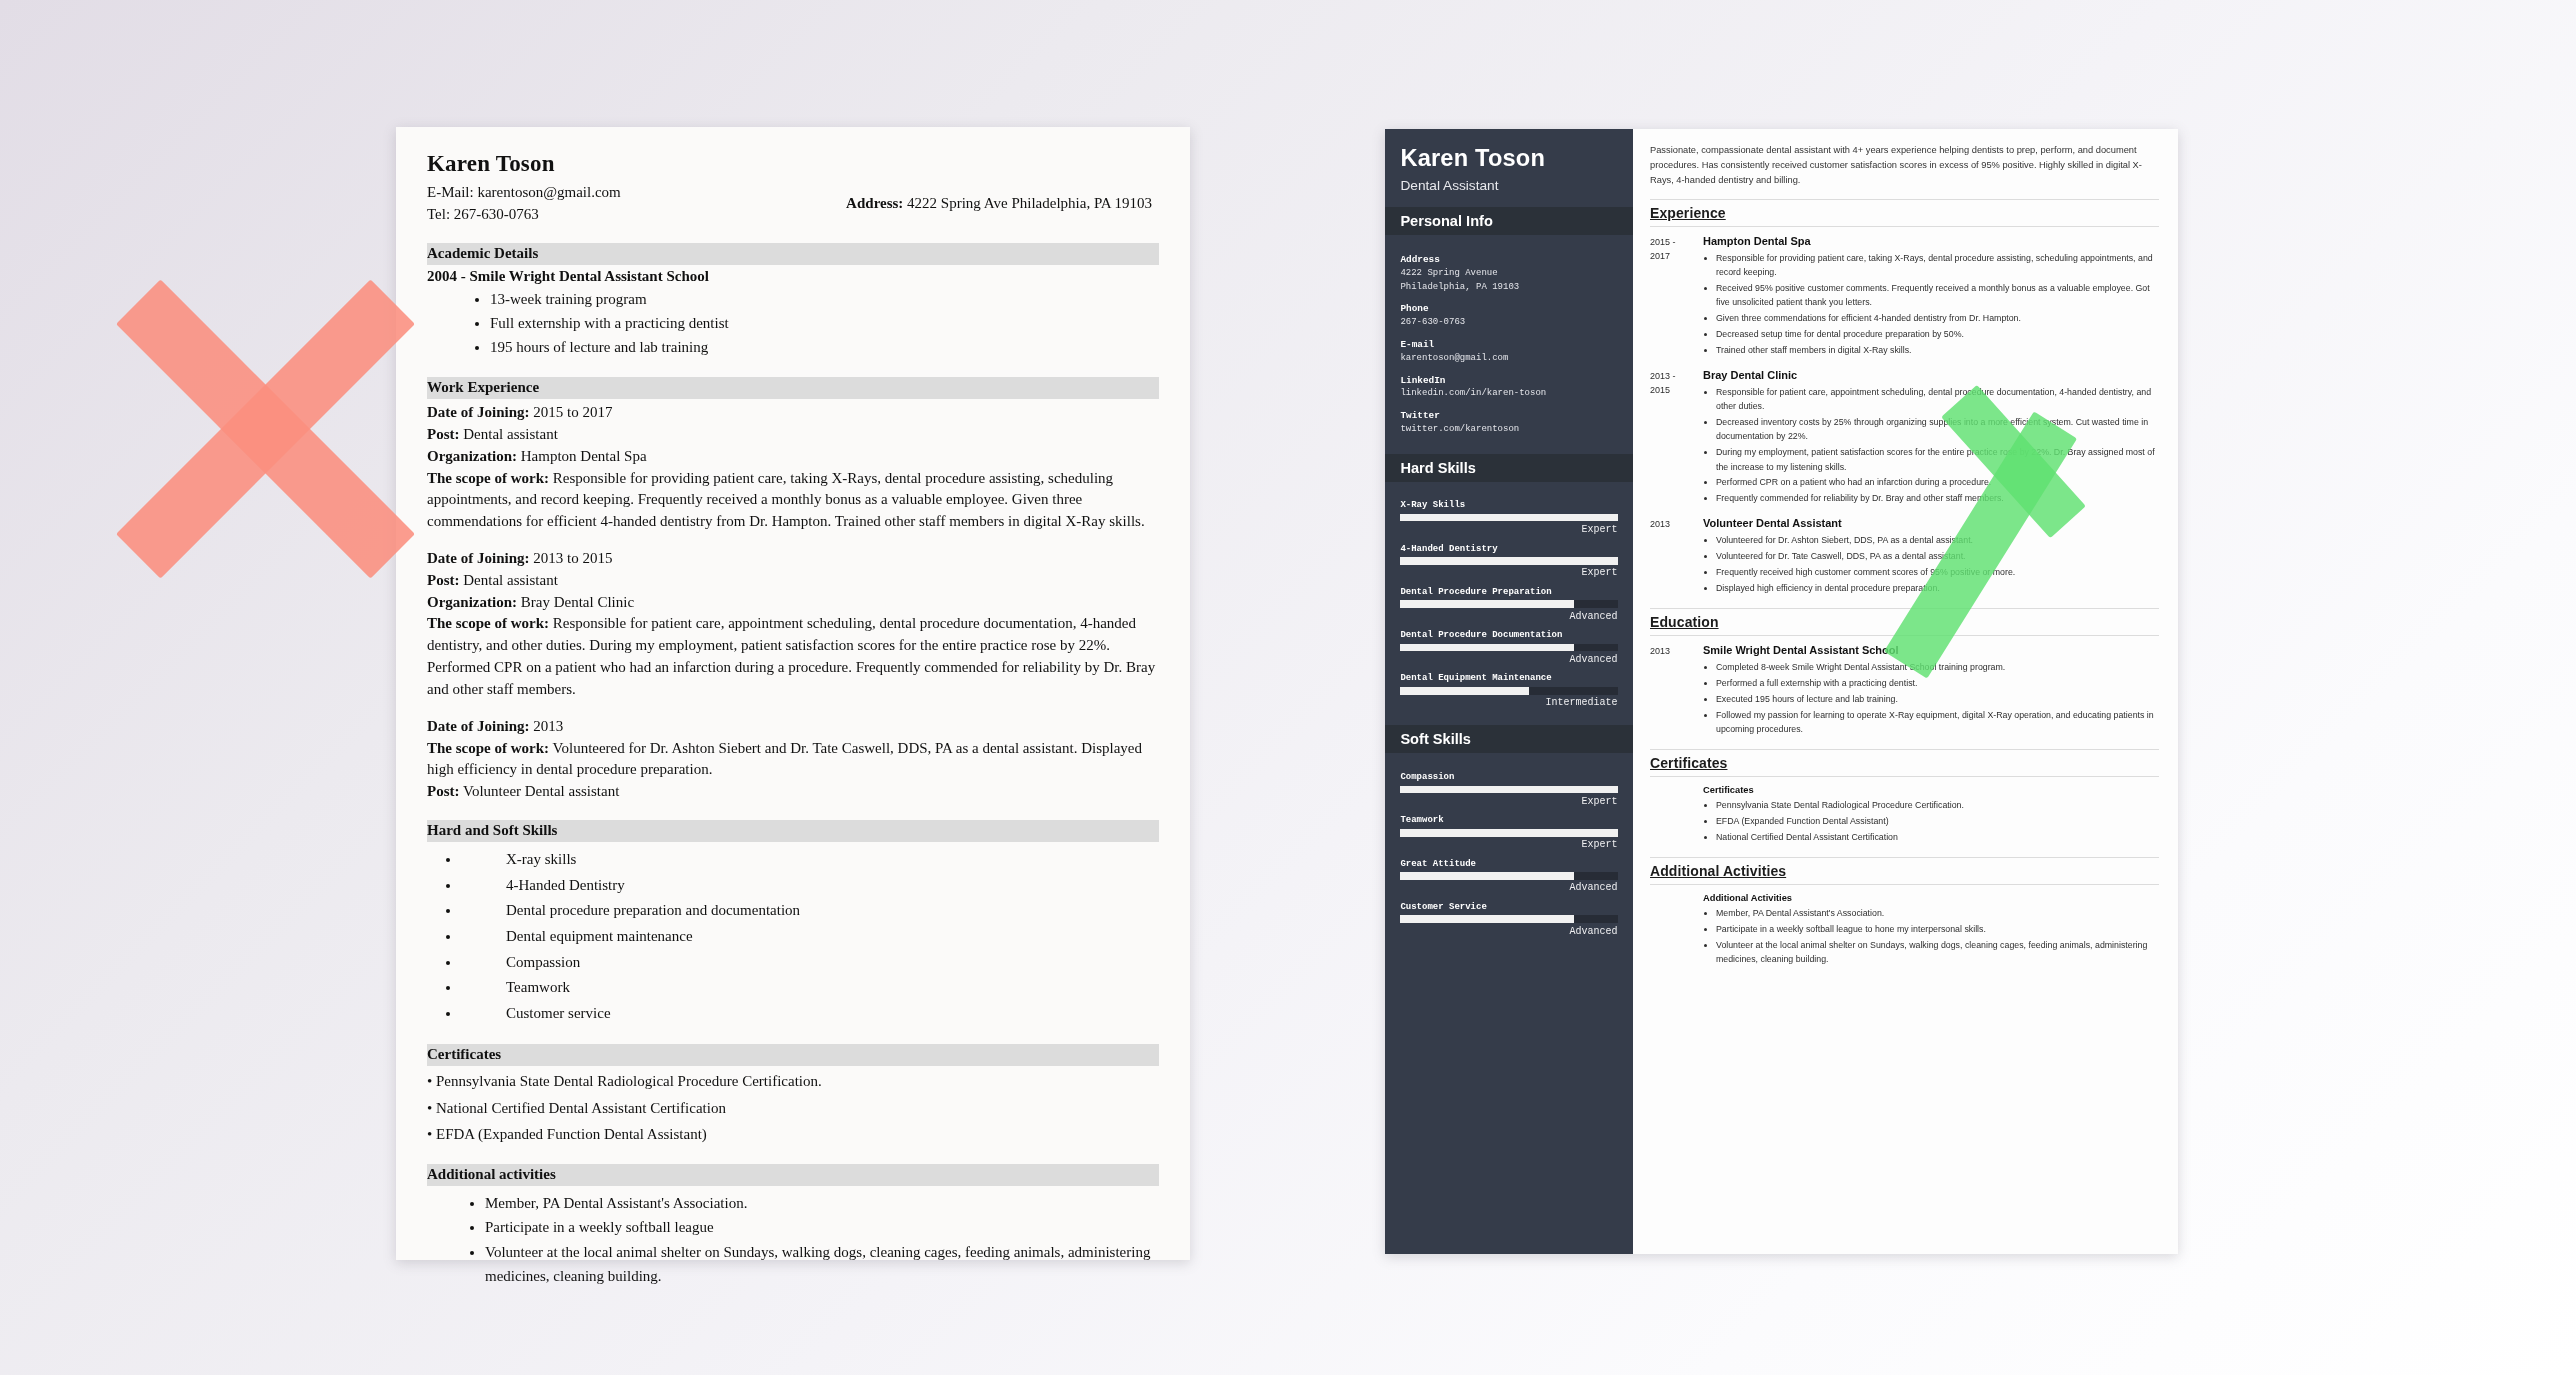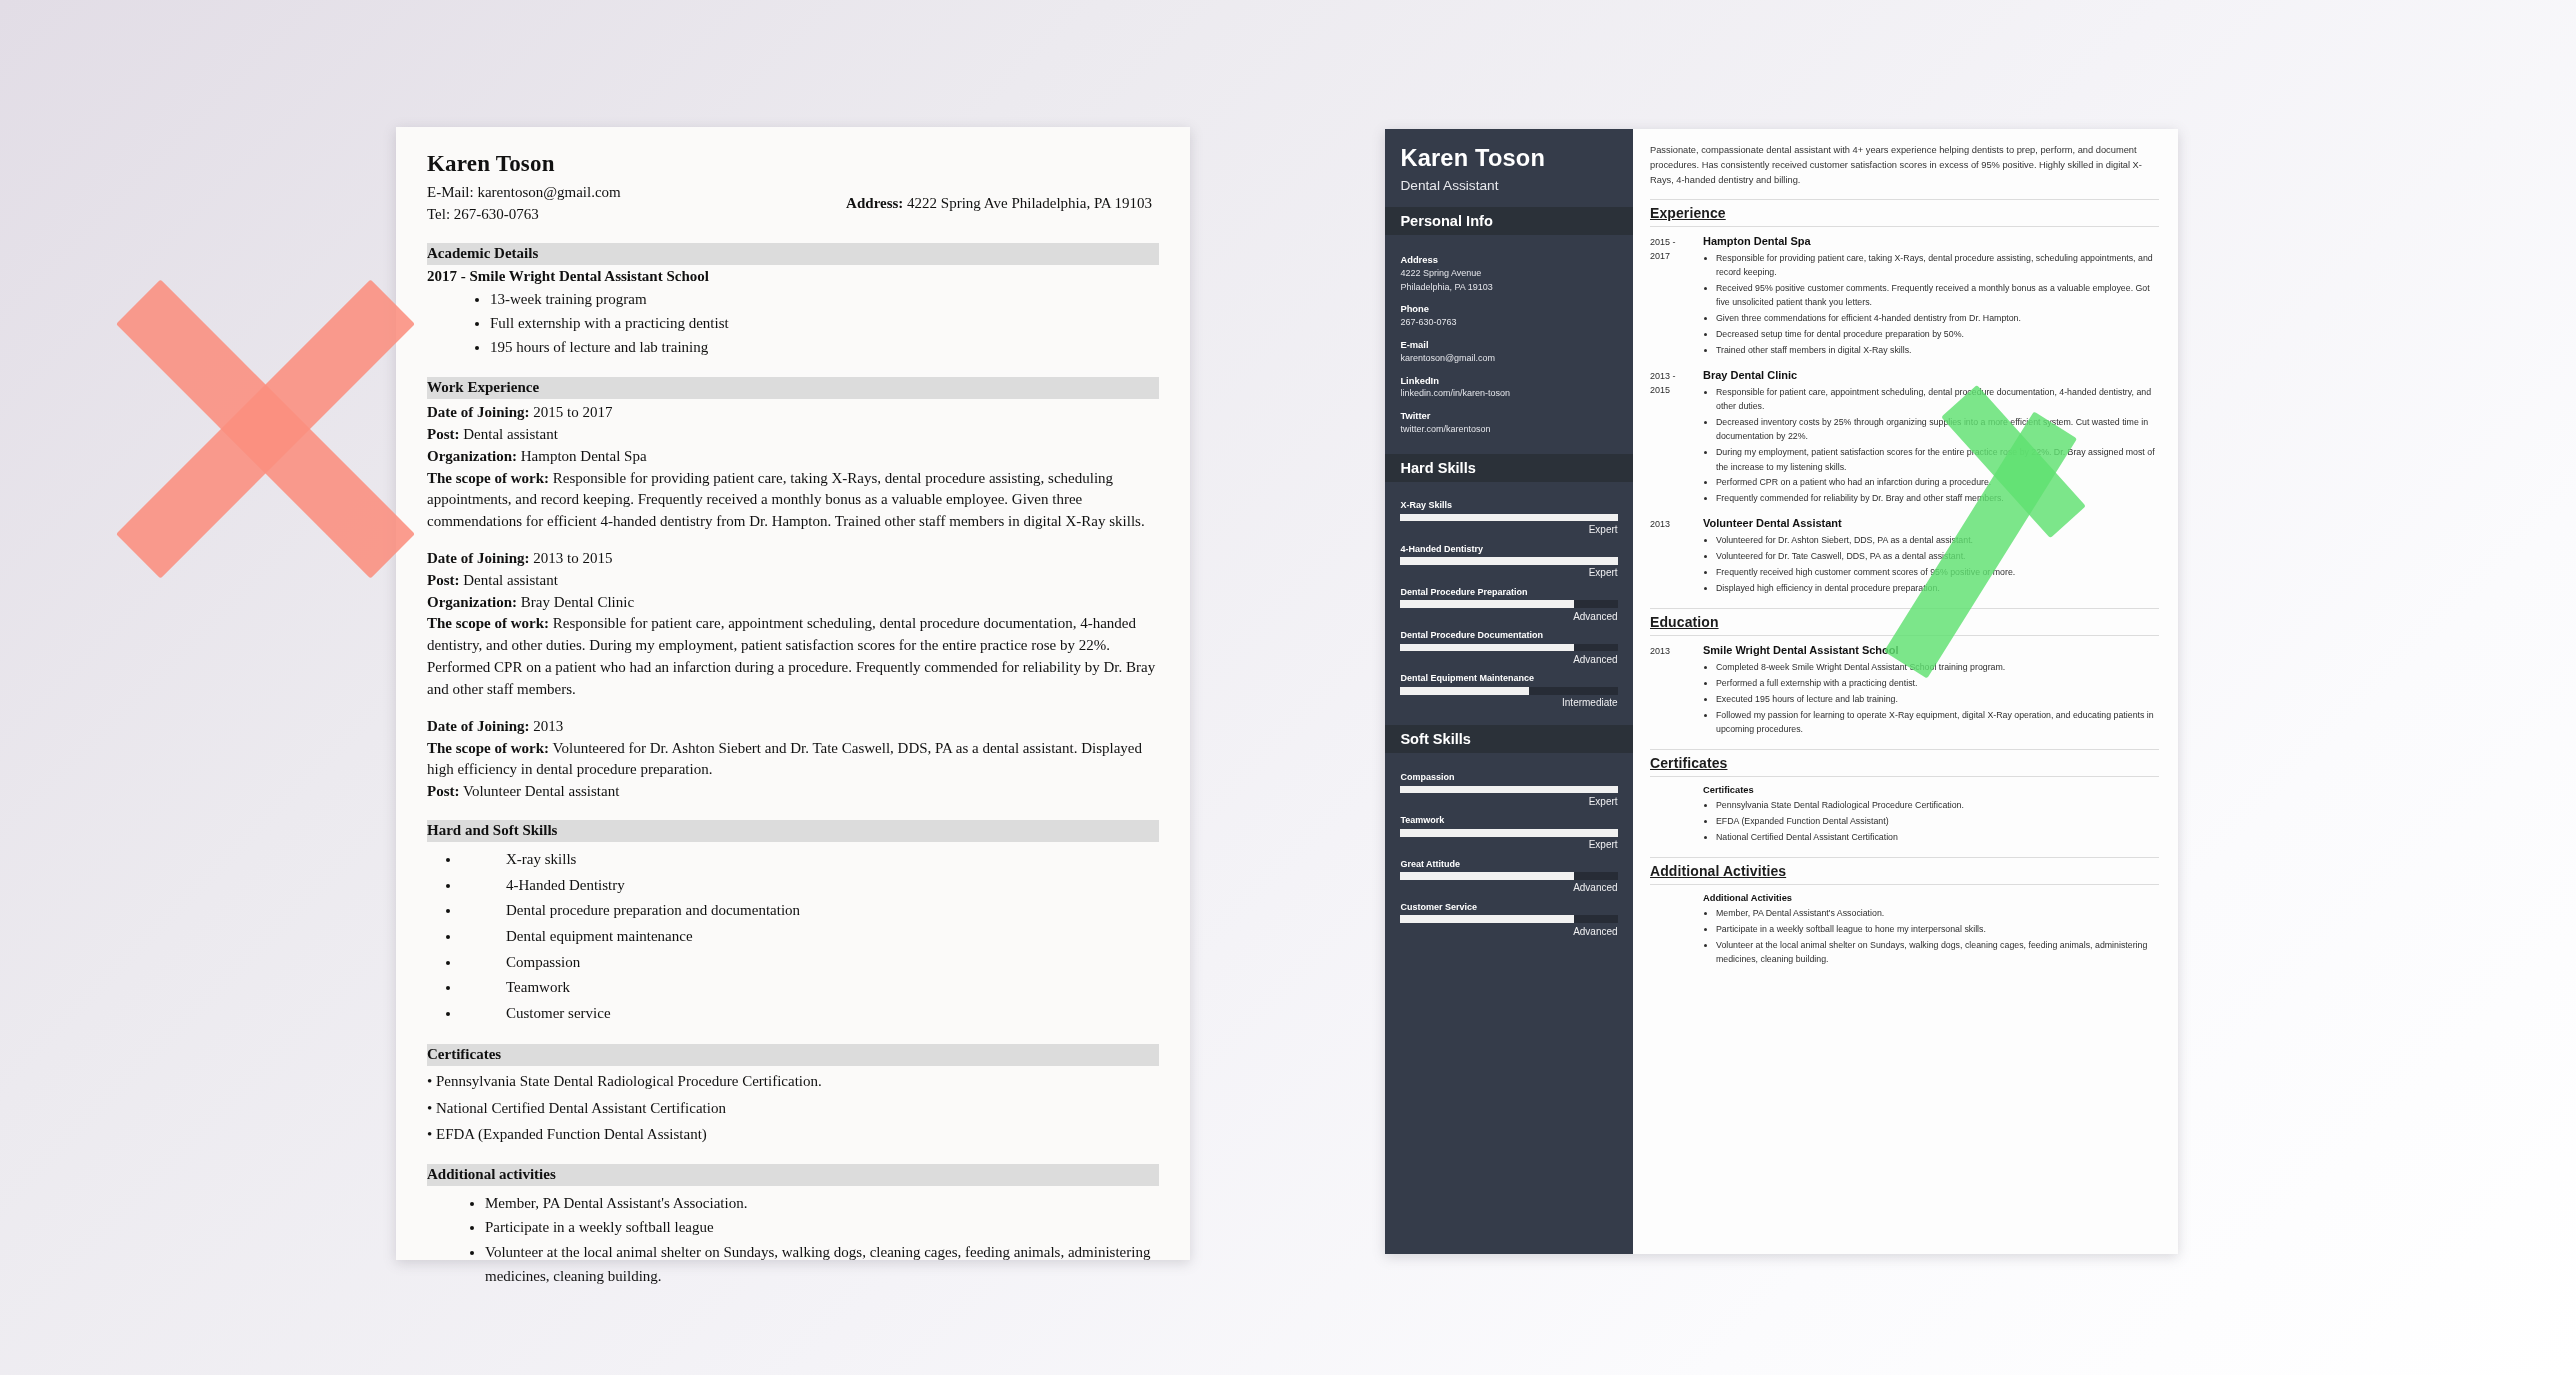--- a/index.html
+++ b/index.html
@@ -56,21 +56,21 @@
     width: 248px; flex: 0 0 248px;
     background: #353c4a;
     color: #fff;
   }
   .r-side-head { padding: 17px 15.4px 13.7px 15.4px; }
   .r-side-name { font-size: 23.6px; font-weight: bold; letter-spacing: 0.2px; line-height: 1.1; }
   .r-side-title { font-size: 13.7px; margin-top: 6px; color: #e9eaee; font-weight: normal; }
   .r-side-bar {
     background: #2b3139; padding: 6px 15.4px; font-size: 14.6px; font-weight: bold;
   }
-  .r-side-body { padding: 10.3px 15.4px 6.9px 15.4px; }
+  .r-side-body { padding: 10.3px 15.4px 6.9px 15.4px; font-family: Liberation Mono, monospace; }
   .r-pi-label { font-size: 9.4px; font-weight: bold; margin-top: 9.4px; }
   .r-pi-value { font-size: 9px; color: #e4e5ea; line-height: 1.5; margin-top: 1.7px; }
   .r-skill { margin-top: 8.6px; }
   .r-skill-name { font-size: 9px; font-weight: bold; margin-bottom: 3.4px; }
   .r-bar-track { height: 7.7px; background: #272c36; width: 100%; }
   .r-bar-fill { height: 100%; background: #f1f1f1; }
   .r-skill-level { font-size: 10px; text-align: right; margin-top: 2.6px; color: #f0f0f2; }
 
   .r-main { flex: 1 1 auto; padding: 13.7px 19px 0 17px; background: #fdfdfd; }
   .r-summary { font-size: 9.3px; line-height: 1.62; color: #333; }
@@ -120,21 +120,21 @@
       <div>E-Mail: karentoson@gmail.com</div>
       <div>Tel: 267-630-0763</div>
     </div>
     <div class="l-contact-right">
       <span class="l-bold">Address:</span>
       <span>4222 Spring Ave Philadelphia, PA 19103</span>
     </div>
   </div>
 
   <div class="l-secbar">Academic Details</div>
-  <div class="l-subhead">2017 - Smile Wright Dental Assistant School</div>
+  <div class="l-subhead">2004 - Smile Wright Dental Assistant School</div>
   <ul class="l-ul">
     <li>13-week training program</li>
     <li>Full externship with a practicing dentist</li>
     <li>195 hours of lecture and lab training</li>
   </ul>
 
   <div class="l-secbar">Work Experience</div>
 
   <div class="l-jobblock">
     <p><span class="l-bold">Date of Joining:</span>

